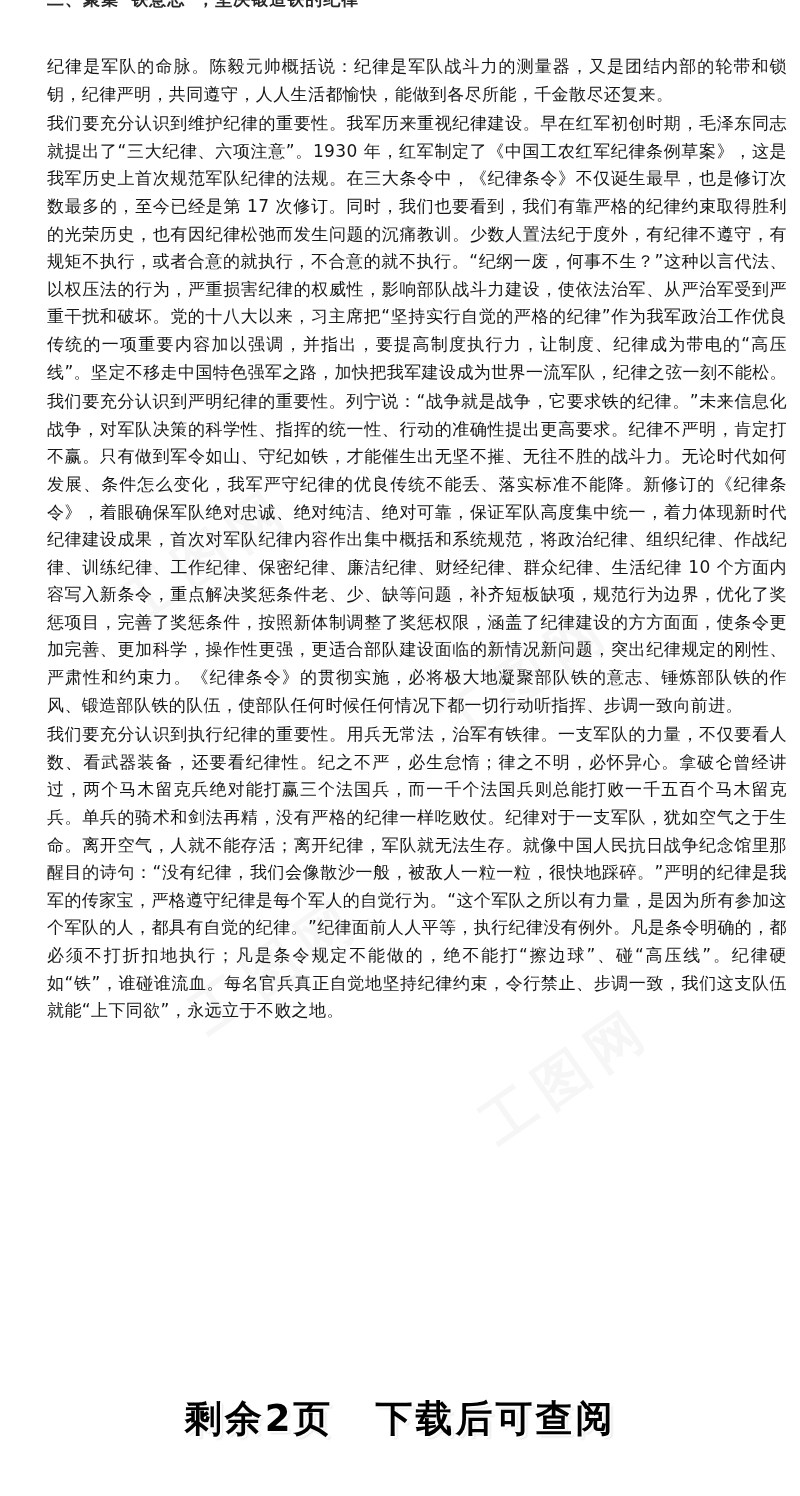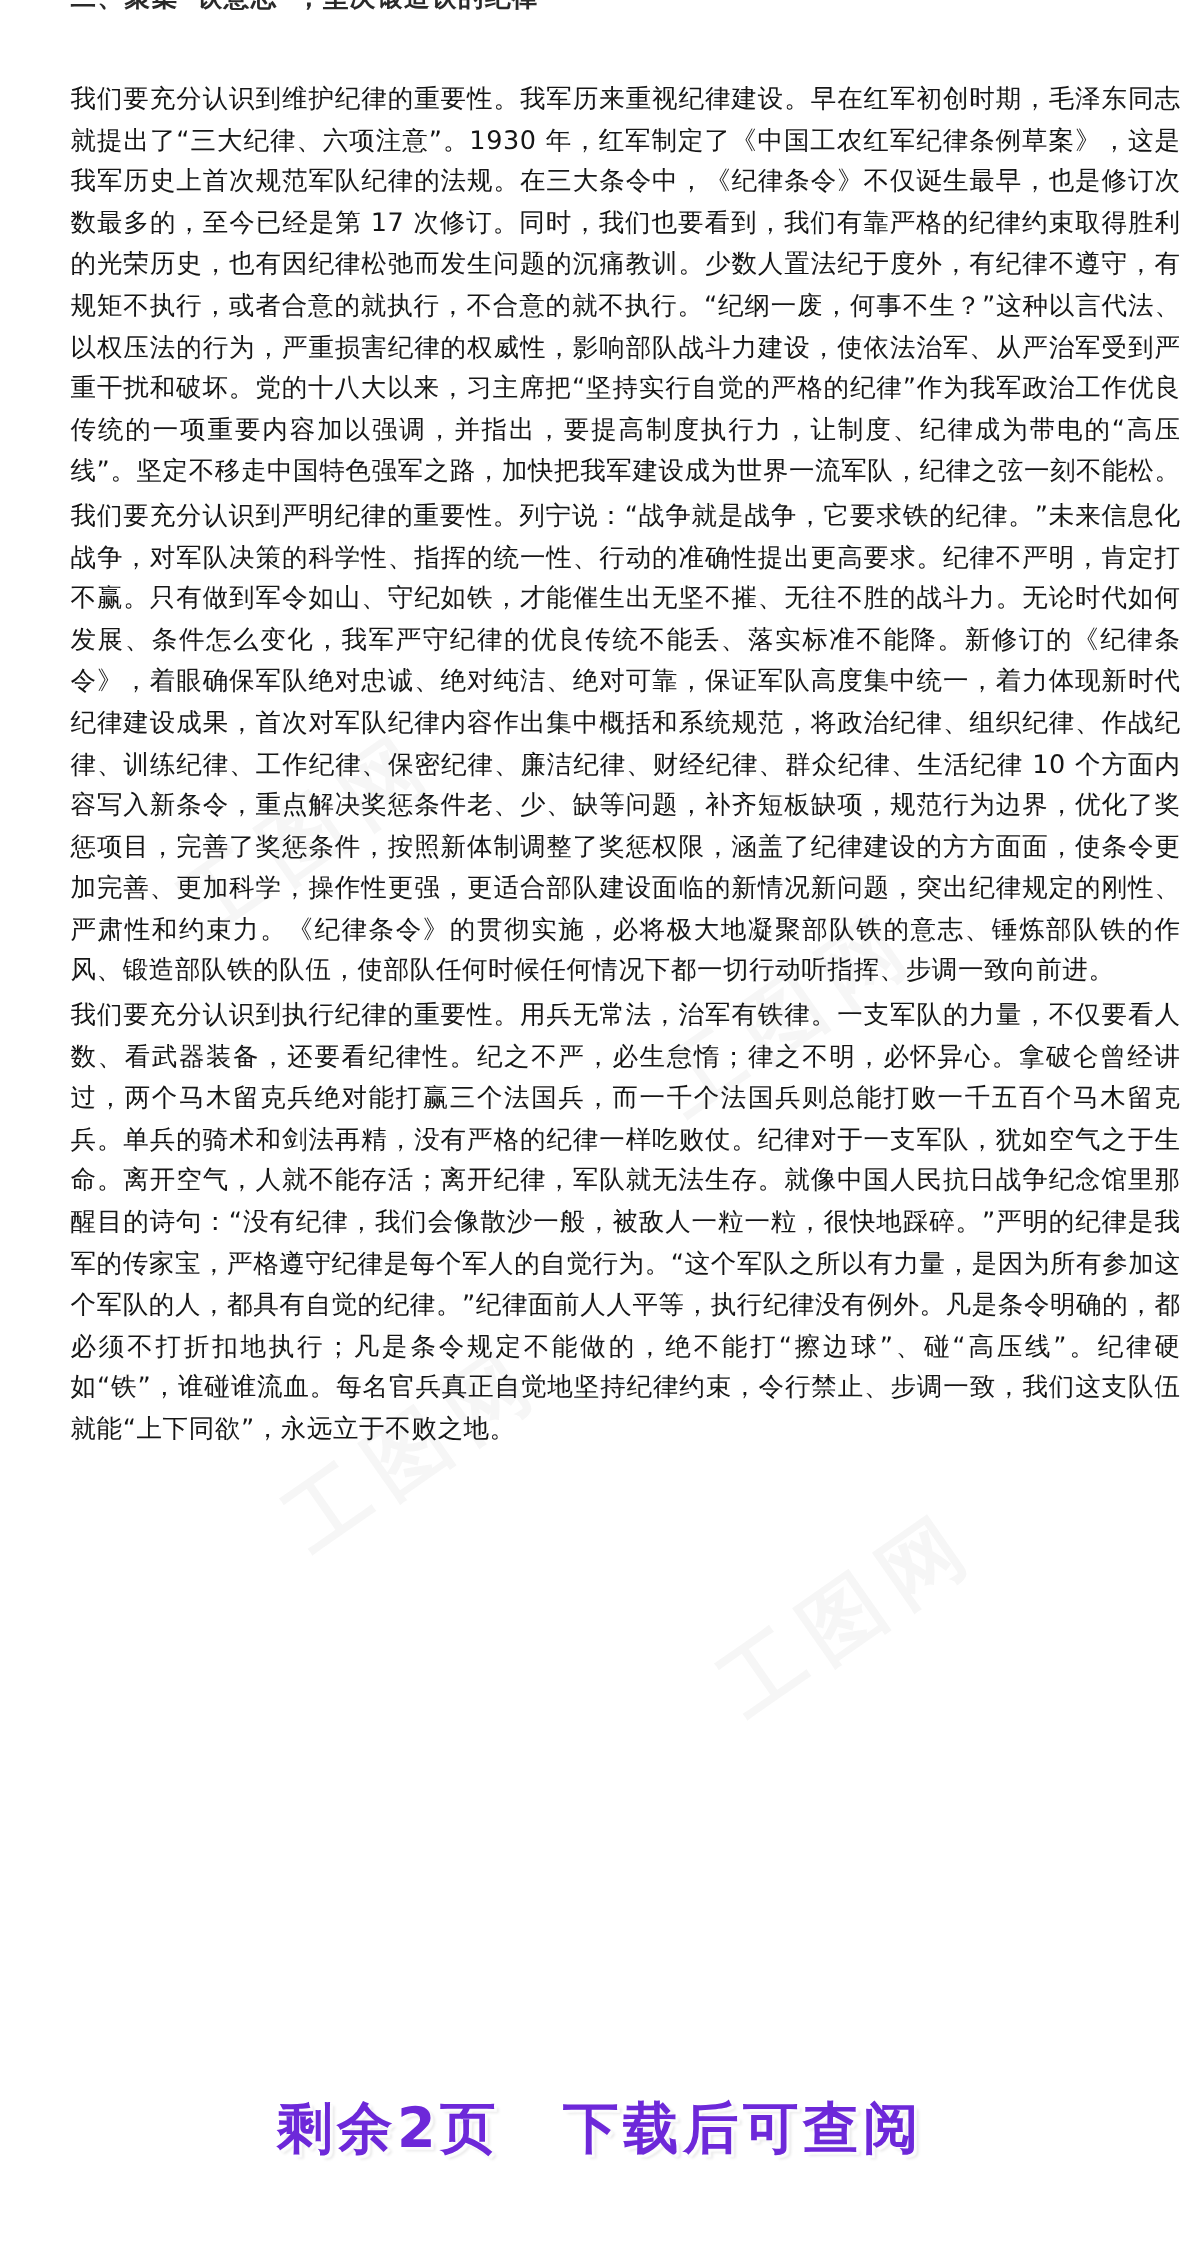--- a/index.html
+++ b/index.html
@@ -36,21 +36,21 @@
     letter-spacing: 10px; white-space: nowrap;
   }
   .wm-1 { left: 110px; top: 520px; }
   .wm-2 { left: 430px; top: 640px; }
   .wm-3 { left: 180px; top: 930px; }
   .wm-4 { left: 470px; top: 1040px; }
 
   
   .footer-banner {
     position: absolute; top: 1394px; left: 0; width: 100%;
-    text-align: center; color: #6d28d9; font-weight: 700;
+    text-align: center; color: #000000; font-weight: 700;
     font-size: 37px; letter-spacing: 3px;
     text-shadow: 2px 2px 1px rgba(255,255,255,0.9), 3px 3px 2px rgba(0,0,0,0.10);
   }
   .footer-banner .gap { display: inline-block; width: 42px; }
 </style>
 </head>
 <body>
 
 <main>
 
@@ -59,20 +59,21 @@
   </div>
 
   <div class="watermark-layer">
     <span class="wm wm-1">工图网</span>
     <span class="wm wm-2">工图网</span>
     <span class="wm wm-3">工图网</span>
     <span class="wm wm-4">工图网</span>
   </div>
 
   <article class="doc-body">
+    <p>纪律是军队的命脉。陈毅元帅概括说：纪律是军队战斗力的测量器，又是团结内部的轮带和锁钥，纪律严明，共同遵守，人人生活都愉快，能做到各尽所能，千金散尽还复来。</p>
     <p>我们要充分认识到维护纪律的重要性。我军历来重视纪律建设。早在红军初创时期，毛泽东同志就提出了“三大纪律、六项注意”。1930 年，红军制定了《中国工农红军纪律条例草案》，这是我军历史上首次规范军队纪律的法规。在三大条令中，《纪律条令》不仅诞生最早，也是修订次数最多的，至今已经是第 17 次修订。同时，我们也要看到，我们有靠严格的纪律约束取得胜利的光荣历史，也有因纪律松弛而发生问题的沉痛教训。少数人置法纪于度外，有纪律不遵守，有规矩不执行，或者合意的就执行，不合意的就不执行。“纪纲一废，何事不生？”这种以言代法、以权压法的行为，严重损害纪律的权威性，影响部队战斗力建设，使依法治军、从严治军受到严重干扰和破坏。党的十八大以来，习主席把“坚持实行自觉的严格的纪律”作为我军政治工作优良传统的一项重要内容加以强调，并指出，要提高制度执行力，让制度、纪律成为带电的“高压线”。坚定不移走中国特色强军之路，加快把我军建设成为世界一流军队，纪律之弦一刻不能松。</p>
     <p>我们要充分认识到严明纪律的重要性。列宁说：“战争就是战争，它要求铁的纪律。”未来信息化战争，对军队决策的科学性、指挥的统一性、行动的准确性提出更高要求。纪律不严明，肯定打不赢。只有做到军令如山、守纪如铁，才能催生出无坚不摧、无往不胜的战斗力。无论时代如何发展、条件怎么变化，我军严守纪律的优良传统不能丢、落实标准不能降。新修订的《纪律条令》，着眼确保军队绝对忠诚、绝对纯洁、绝对可靠，保证军队高度集中统一，着力体现新时代纪律建设成果，首次对军队纪律内容作出集中概括和系统规范，将政治纪律、组织纪律、作战纪律、训练纪律、工作纪律、保密纪律、廉洁纪律、财经纪律、群众纪律、生活纪律 10 个方面内容写入新条令，重点解决奖惩条件老、少、缺等问题，补齐短板缺项，规范行为边界，优化了奖惩项目，完善了奖惩条件，按照新体制调整了奖惩权限，涵盖了纪律建设的方方面面，使条令更加完善、更加科学，操作性更强，更适合部队建设面临的新情况新问题，突出纪律规定的刚性、严肃性和约束力。《纪律条令》的贯彻实施，必将极大地凝聚部队铁的意志、锤炼部队铁的作风、锻造部队铁的队伍，使部队任何时候任何情况下都一切行动听指挥、步调一致向前进。</p>
     <p>我们要充分认识到执行纪律的重要性。用兵无常法，治军有铁律。一支军队的力量，不仅要看人数、看武器装备，还要看纪律性。纪之不严，必生怠惰；律之不明，必怀异心。拿破仑曾经讲过，两个马木留克兵绝对能打赢三个法国兵，而一千个法国兵则总能打败一千五百个马木留克兵。单兵的骑术和剑法再精，没有严格的纪律一样吃败仗。纪律对于一支军队，犹如空气之于生命。离开空气，人就不能存活；离开纪律，军队就无法生存。就像中国人民抗日战争纪念馆里那醒目的诗句：“没有纪律，我们会像散沙一般，被敌人一粒一粒，很快地踩碎。”严明的纪律是我军的传家宝，严格遵守纪律是每个军人的自觉行为。“这个军队之所以有力量，是因为所有参加这个军队的人，都具有自觉的纪律。”纪律面前人人平等，执行纪律没有例外。凡是条令明确的，都必须不打折扣地执行；凡是条令规定不能做的，绝不能打“擦边球”、碰“高压线”。纪律硬如“铁”，谁碰谁流血。每名官兵真正自觉地坚持纪律约束，令行禁止、步调一致，我们这支队伍就能“上下同欲”，永远立于不败之地。</p>
   </article>
 
   <div class="footer-banner">
     <span>剩余2页</span><span class="gap"></span><span>下载后可查阅</span>
   </div>
 
 </main>

